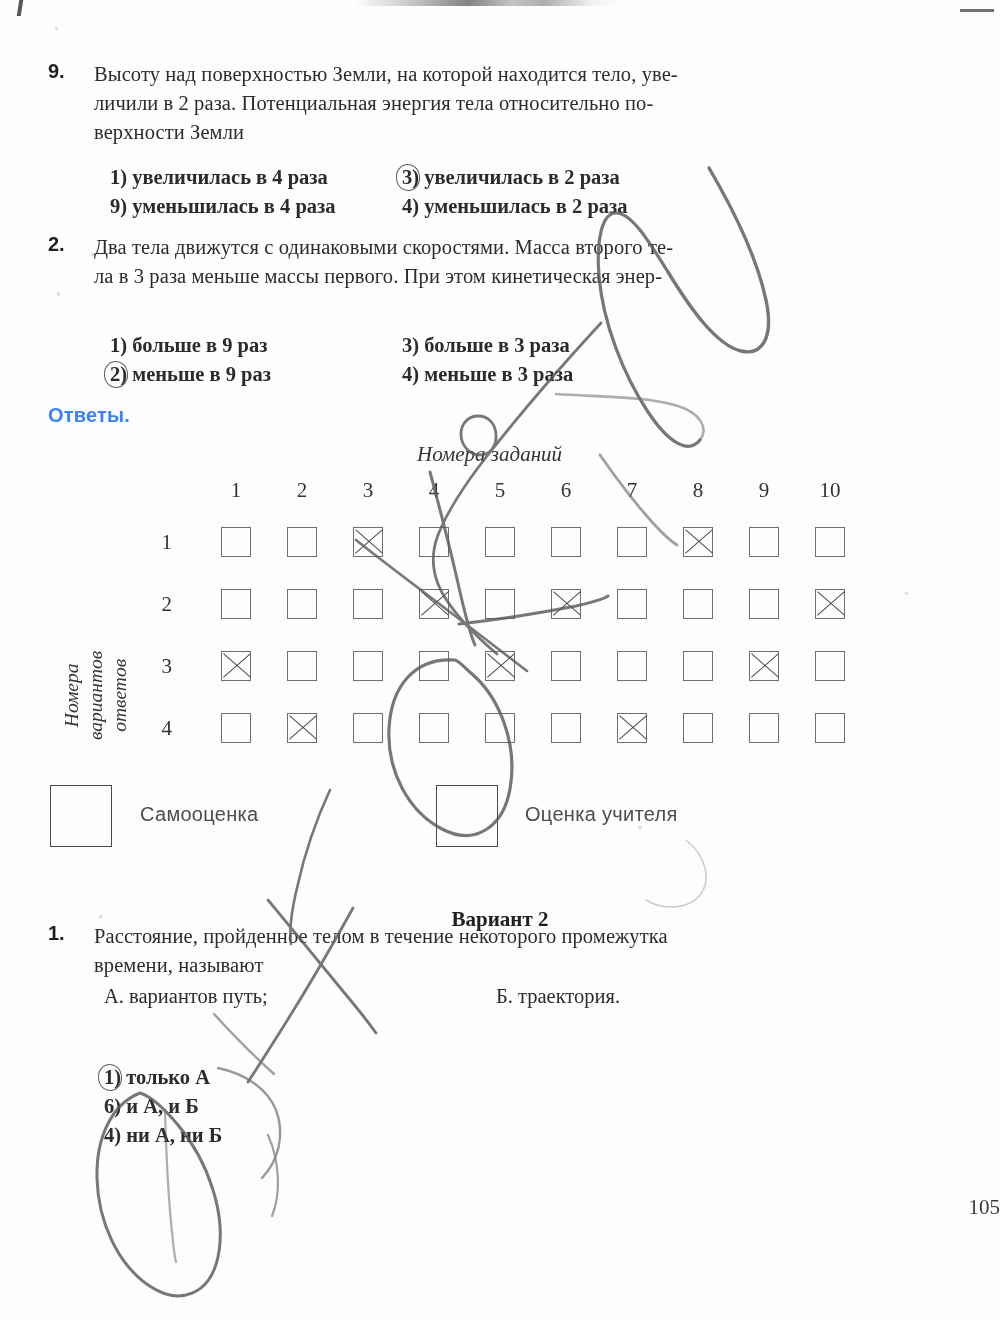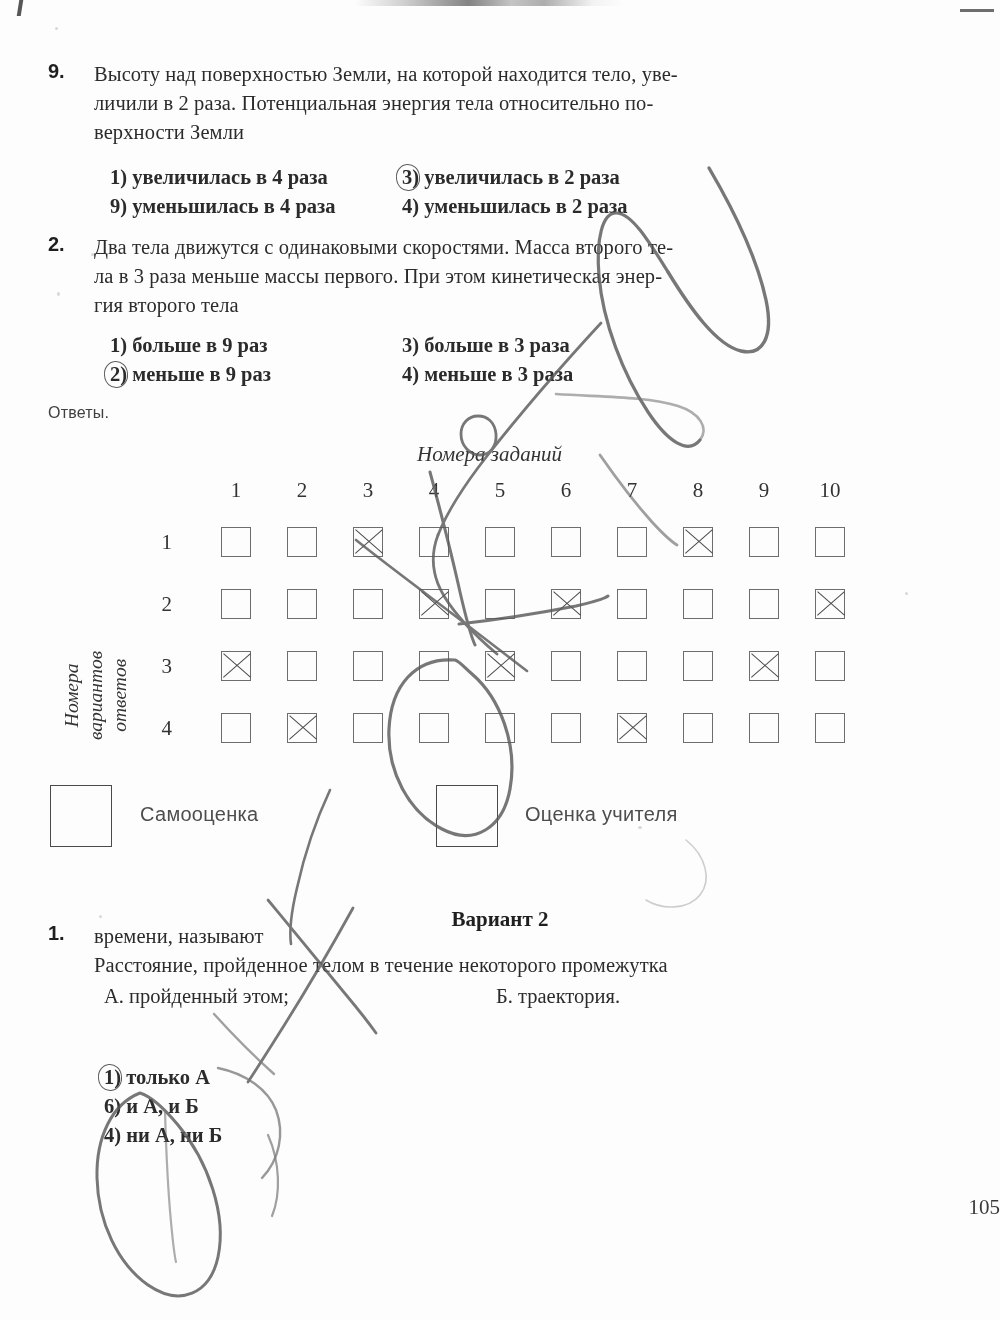--- a/index.html
+++ b/index.html
@@ -104,23 +104,23 @@
     border: 1.6px solid #4c4c4c;
     border-radius: 50% / 48%;
     transform: rotate(-5deg);
     opacity: .9;
   }
 
   
   .answers-heading {
     position: absolute;
     font-family: "Liberation Sans", sans-serif;
-    font-weight: normal;
-    font-size: 16px;
-    color: #404040;
+    font-weight: bold;
+    font-size: 20px;
+    color: #3b82f6;
     letter-spacing: .2px;
   }
 
   
   .grid-caption-top {
     position: absolute;
     font-family: "Liberation Serif", serif;
     font-style: italic;
     font-size: 21px;
     color: #333;
@@ -256,21 +256,20 @@
         <span>4) уменьшилась в 2 раза</span>
       </div>
     </div>
   </div>
 
   <div class="q-block" style="left:48px; top:233px; width:880px;">
     <div class="q-num">2.</div>
     <div class="q-body q-stem">
       <p>Два тела движутся с одинаковыми скоростями. Масса второго те-</p>
       <p>ла в 3 раза меньше массы первого. При этом кинетическая энер-</p>
-      <p>гия второго тела</p>
     </div>
   </div>
 
   <div class="opt-table" style="left:110px; top:331px; width:820px;">
     <div class="opt-row">
       <div class="opt-cell left">
         <span>1) больше в 9 раз</span>
       </div>
       <div class="opt-cell">
         <span>3) больше в 3 раза</span>
@@ -392,26 +391,26 @@
   <div class="assess-label" style="left:140px; top:803px;">Самооценка</div>
 
   <div class="assess-box" style="left:436px; top:785px; width:62px; height:62px;"></div>
   <div class="assess-label" style="left:525px; top:803px;">Оценка учителя</div>
 
   <div class="variant-heading" style="left:0; top:907px;">Вариант 2</div>
 
   <div class="q-block" style="left:48px; top:922px; width:880px;">
     <div class="q-num">1.</div>
     <div class="q-body q-stem">
+      <p>Расстояние, пройденное телом в течение некоторого промежутка</p>
       <p>времени, называют</p>
-      <p>Расстояние, пройденное телом в течение некоторого промежутка</p>
-    </div>
-  </div>
-
-  <div class="sub-line" style="left:104px; top:982px;">А. пройденный этом;</div>
+    </div>
+  </div>
+
+  <div class="sub-line" style="left:104px; top:982px;">А. вариантов путь;</div>
   <div class="sub-line" style="left:496px; top:982px;">Б. траектория.</div>
 
 
   <div class="opt-table" style="left:104px; top:1063px; width:400px;">
     <div class="opt-row">
       <div class="opt-cell">
         <span class="circled">1)</span>
         <span>только А</span>
       </div>
     </div>

